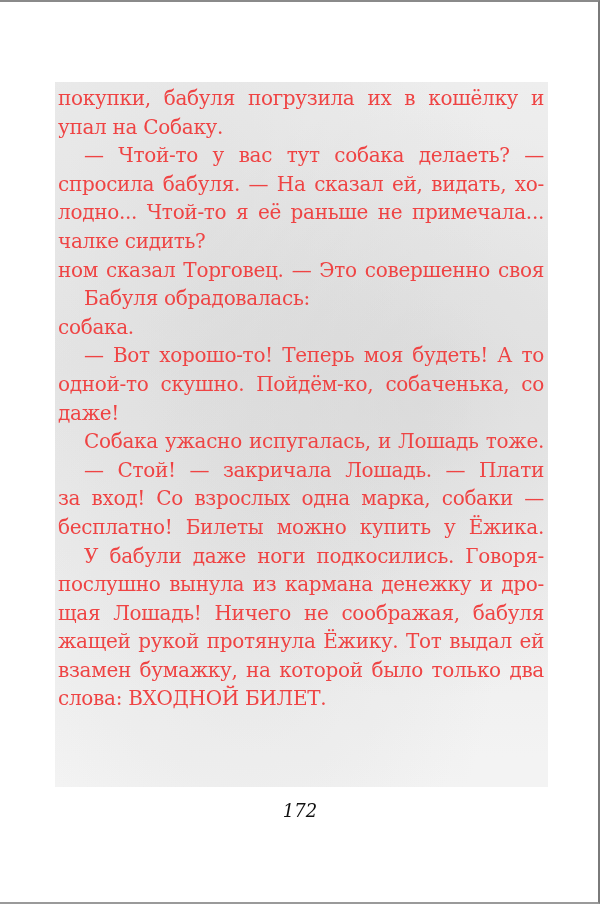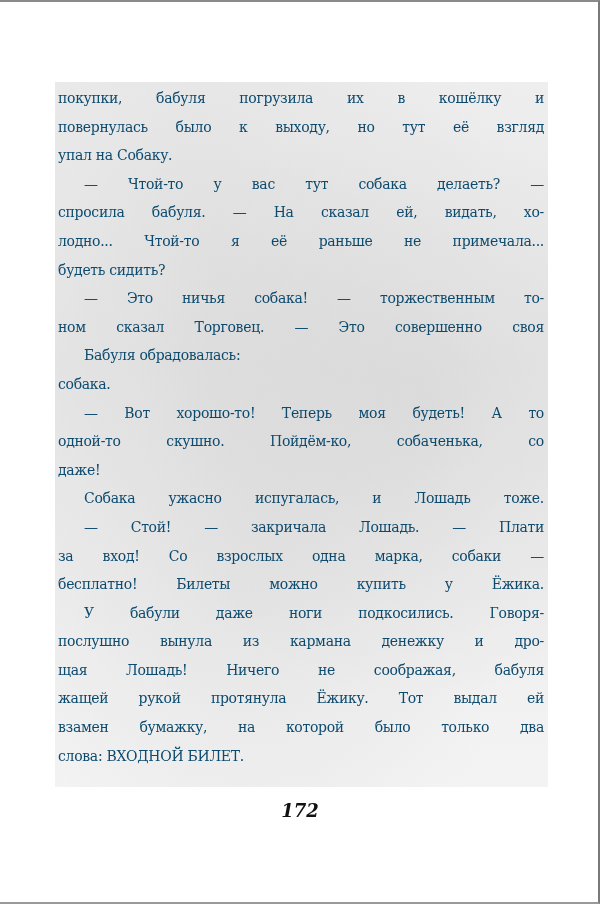--- a/index.html
+++ b/index.html
@@ -30,23 +30,23 @@
         radial-gradient(ellipse at 40% 70%, rgba(200,200,200,0.30), rgba(255,255,255,0) 60%),
         linear-gradient(180deg, #ececec 0%, #e4e4e4 40%, #ebebeb 70%, #f2f2f2 100%);
       opacity: 0.85;
     }
     .text-block {
       position: absolute;
       left: 58px;
       top: 82px;
       width: 486px;
       font-family: "DejaVu Serif", "Liberation Serif", serif;
-      font-size: 14px;
+      font-size: 20px;
       line-height: 28.6px;
-      color: #0c4a6e;
+      color: #ef4444;
       letter-spacing: -0.3px;
     }
     .line {
       display: block;
       white-space: nowrap;
       text-align: justify;
       text-align-last: justify;
       height: 28.6px;
       overflow: visible;
     }
@@ -56,41 +56,39 @@
     .line.indent {
       padding-left: 26px;
     }
     .page-number {
       position: absolute;
       left: 0;
       width: 600px;
       top: 798px;
       text-align: center;
       font-family: "DejaVu Serif", "Liberation Serif", serif;
-      font-weight: bold;
+      font-weight: normal;
       font-style: italic;
       font-size: 18px;
       color: #111111;
     }
   </style>
 </head>
 <body>
 
 <div class="page">
   <div class="bg-ghost"></div>
 
   <div class="text-block">
     <span class="line">покупки, бабуля погрузила их в кошёлку и</span>
-    <span class="line">повернулась было к выходу, но тут её взгляд</span>
     <span class="line last">упал на Собаку.</span>
     <span class="line indent">— Чтой-то у вас тут собака делаеть? —</span>
     <span class="line">спросила бабуля. — На сказал ей, видать, хо-</span>
     <span class="line">лодно... Чтой-то я её раньше не примечала...</span>
-    <span class="line last">будеть сидить?</span>
-    <span class="line indent">— Это ничья собака! — торжественным то-</span>
+    <span class="line last">чалке сидить?</span>
     <span class="line">ном сказал Торговец. — Это совершенно своя</span>
     <span class="line indent last">Бабуля обрадовалась:</span>
     <span class="line last">собака.</span>
     <span class="line indent">— Вот хорошо-то! Теперь моя будеть! А то</span>
     <span class="line">одной-то скушно. Пойдём-ко, собаченька, со</span>
     <span class="line last">даже!</span>
     <span class="line indent">Собака ужасно испугалась, и Лошадь тоже.</span>
     <span class="line indent">— Стой! — закричала Лошадь. — Плати</span>
     <span class="line">за вход! Со взрослых одна марка, собаки —</span>
     <span class="line">бесплатно! Билеты можно купить у Ёжика.</span>

